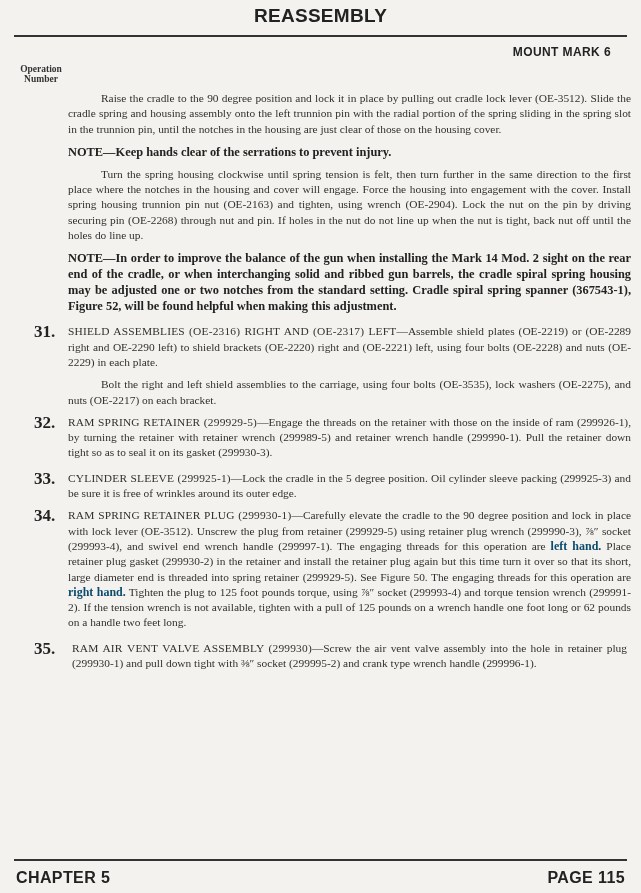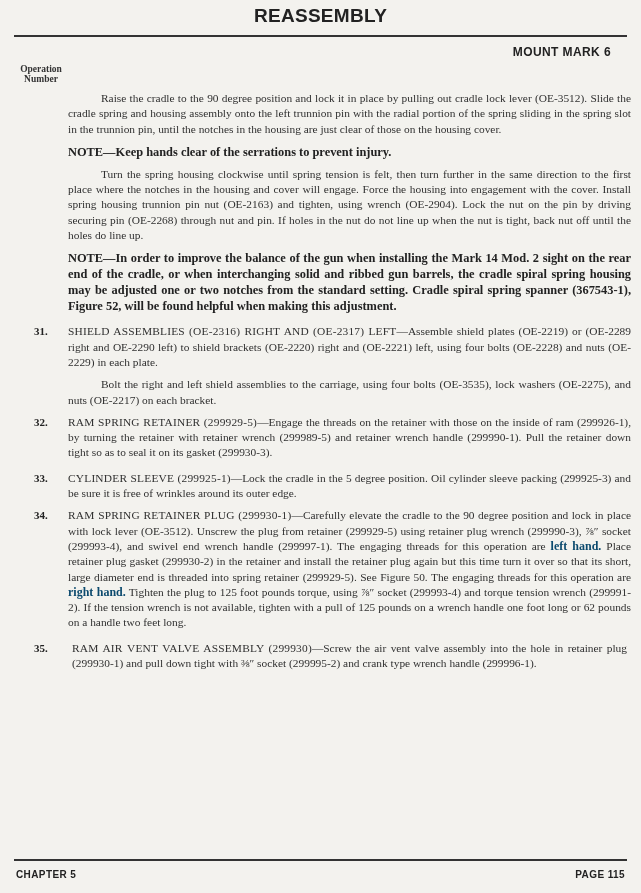--- a/index.html
+++ b/index.html
@@ -35,31 +35,31 @@
     position: absolute; left: 68px; right: 10px; top: 91px;
     font-family: "Liberation Serif", serif; font-size: 11.4px; line-height: 15.3px;
     text-align: justify; color: #303030;
   }
   .content p { margin: 0 0 7px 0; }
   .indent { text-indent: 33px; }
   .note { font-weight: bold; font-size: 12.4px; line-height: 16px; color: #222; }
   .step { position: relative; margin: 0 0 7px 0; }
   .step-num {
     position: absolute; left: -34px; top: 0;
-    font-weight: bold; font-size: 11px; color: #222;
+    font-weight: bold; font-size: 17px; color: #222;
   }
   .step-title { letter-spacing: 0.2px; }
   .b { font-weight: bold; font-size: 12px; color: #0c4a6e; }
   .footer-rule {
     position: absolute; left: 14px; right: 14px; top: 859px; height: 2px; background: #333;
   }
   .footer-left, .footer-right {
     position: absolute; top: 869px;
     font-family: "Liberation Sans", sans-serif; font-weight: bold;
-    font-size: 10px; letter-spacing: 0.4px; color: #222;
+    font-size: 16px; letter-spacing: 0.4px; color: #222;
   }
   .footer-left { left: 16px; }
   .footer-right { right: 16px; padding-left: 28px; }
 </style>
 </head>
 <body>
 
 <div class="header">
   <div class="page-title">REASSEMBLY</div>
   <div class="mount-label">MOUNT MARK 6</div>

